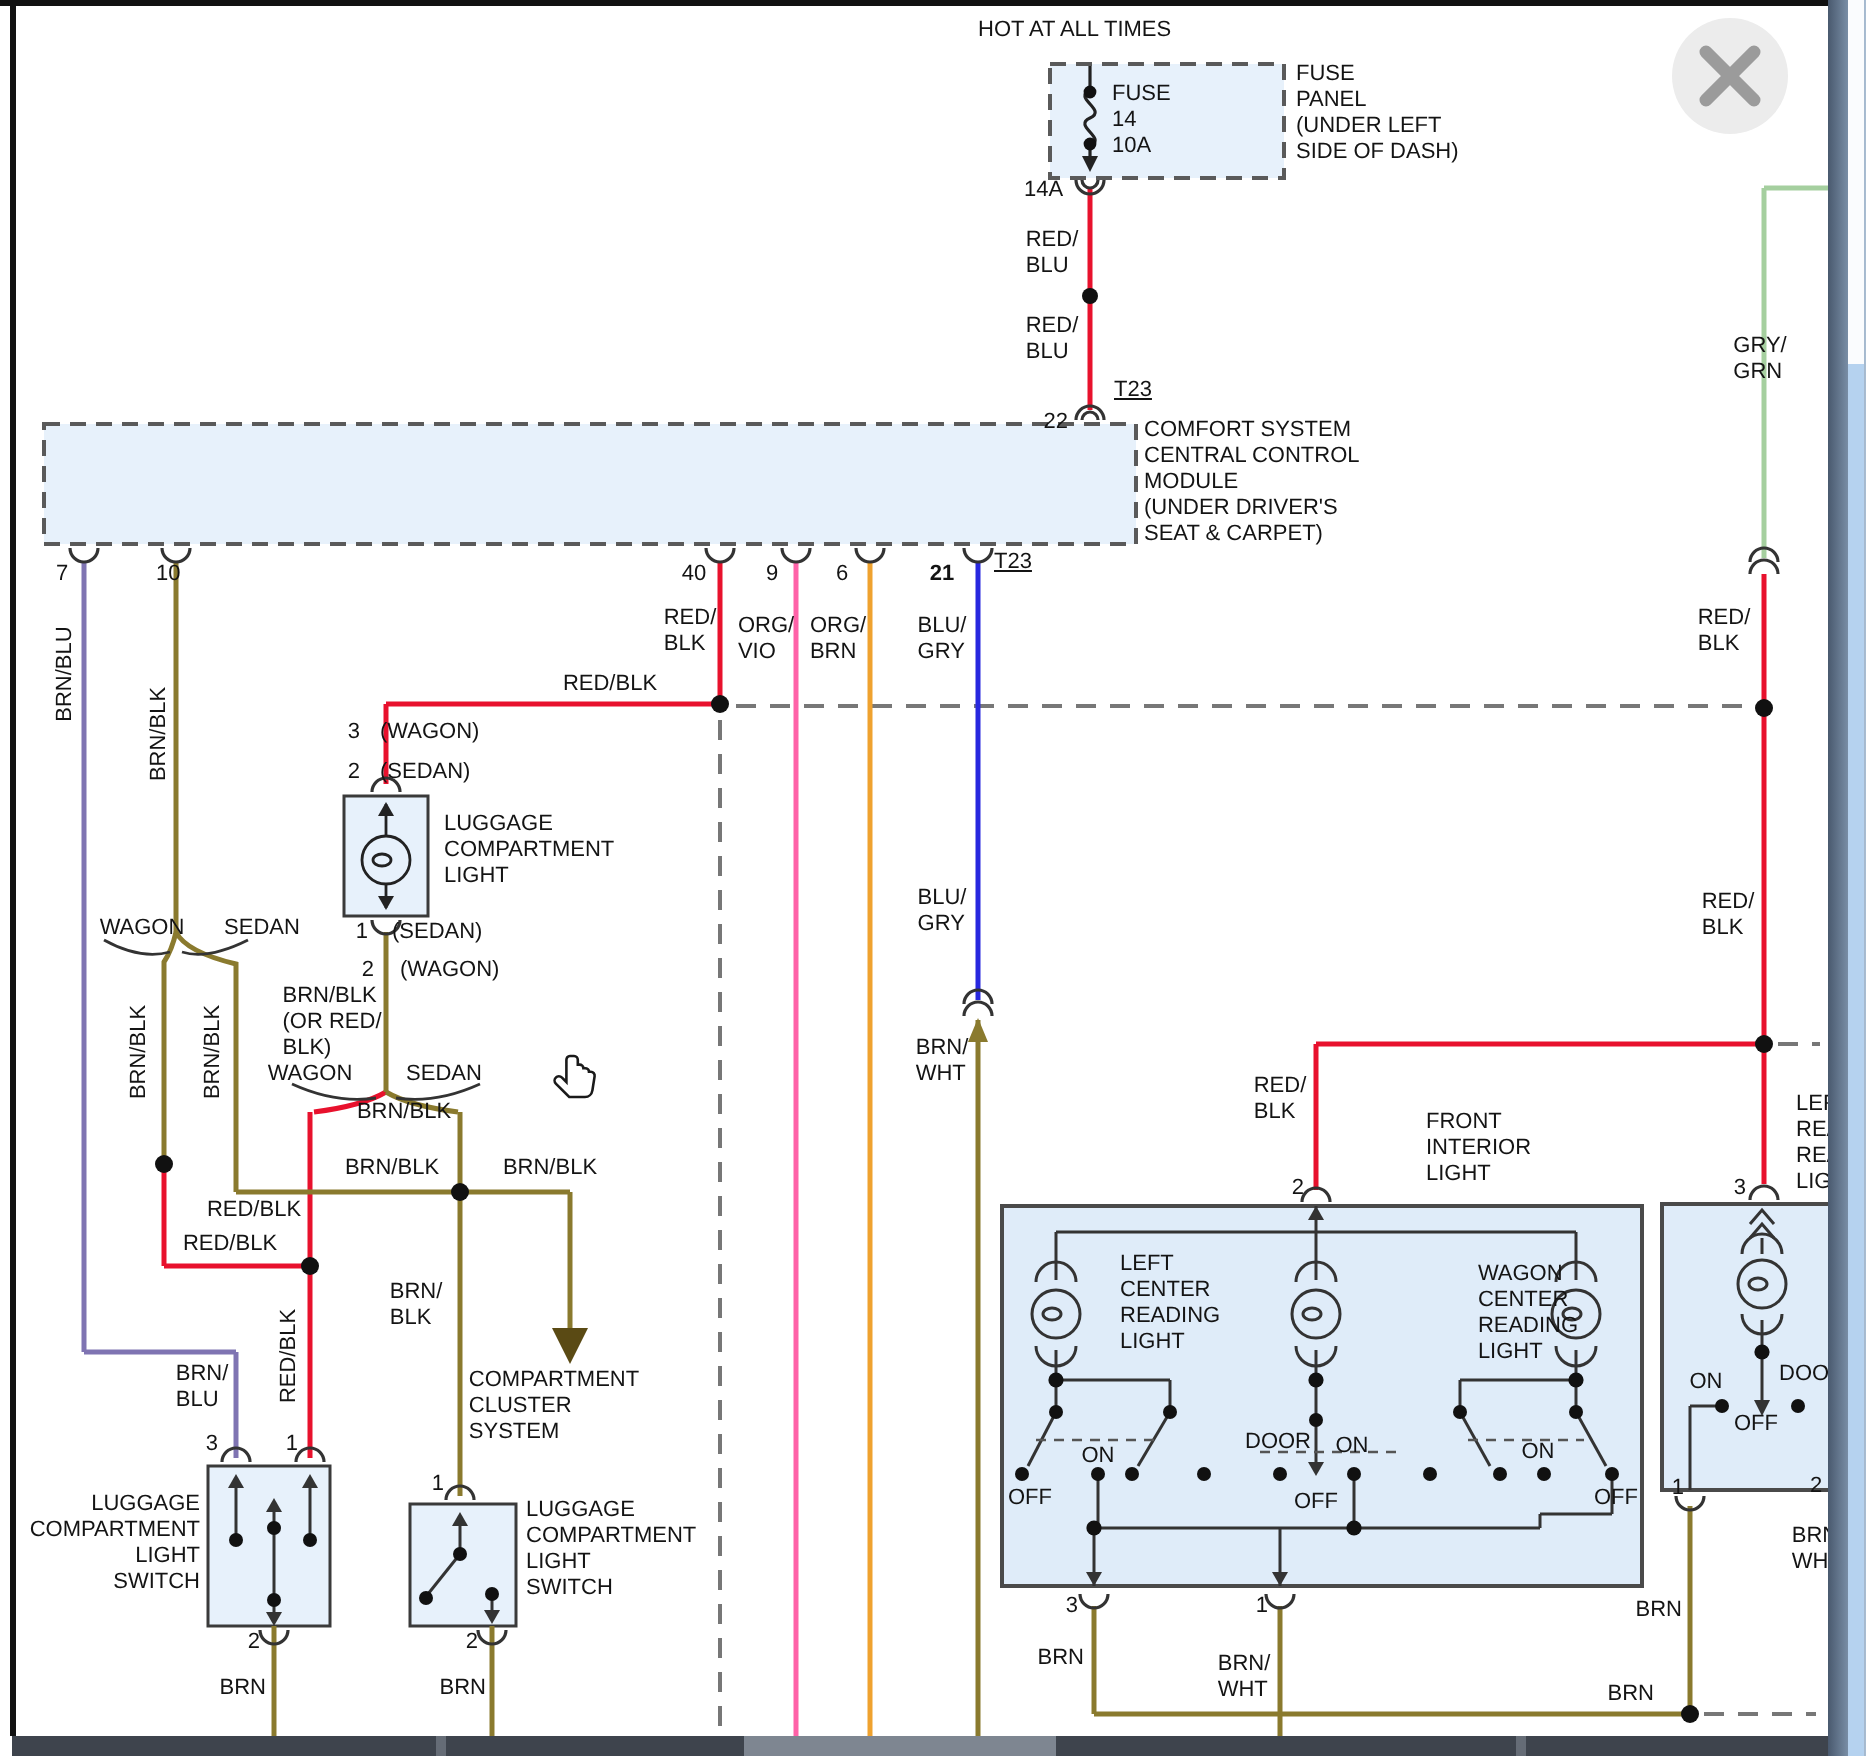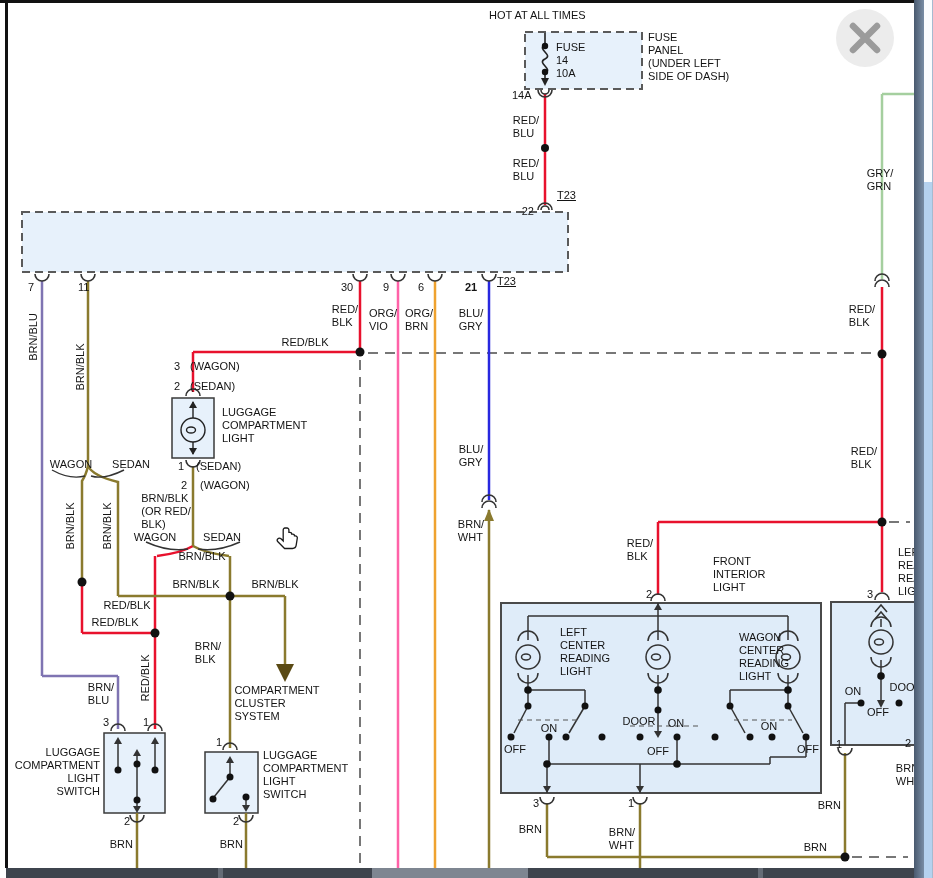--- a/index.html
+++ b/index.html
@@ -304,23 +304,28 @@
 PANEL
 (UNDER LEFT
 SIDE OF DASH)</div>
       <div class="lbl" style="left: 512px; top: 89px;">14A</div>
       <div class="lbl ctr" style="left: 526px; top: 114px;">RED/
 BLU</div>
       <div class="lbl ctr" style="left: 526px; top: 157px;">RED/
 BLU</div>
       <div class="lbl rgt" style="left: 534px; top: 205px;">22</div>
       <div class="lbl und" style="left: 557px; top: 189px;">T23</div>
+      <div class="lbl" style="left: 572px; top: 209px;">COMFORT SYSTEM
+CENTRAL CONTROL
+MODULE
+(UNDER DRIVER'S
+SEAT &amp; CARPET)</div>
       <div class="lbl" style="left: 28px; top: 281px;">7</div>
-      <div class="lbl" style="left: 78px; top: 281px;">11</div>
-      <div class="lbl ctr" style="left: 347px; top: 281px;">30</div>
+      <div class="lbl" style="left: 78px; top: 281px;">10</div>
+      <div class="lbl ctr" style="left: 347px; top: 281px;">40</div>
       <div class="lbl ctr" style="left: 386px; top: 281px;">9</div>
       <div class="lbl ctr" style="left: 421px; top: 281px;">6</div>
       <div class="lbl ctr" style="left: 471px; top: 281px; font-weight: bold;">21</div>
       <div class="lbl und" style="left: 497px; top: 275px;">T23</div>
       <div class="lbl rot" style="left: 33px; top: 337px;">BRN/BLU</div>
       <div class="lbl rot" style="left: 80px; top: 367px;">BRN/BLK</div>
       <div class="lbl ctr" style="left: 345px; top: 303px;">RED/
 BLK</div>
       <div class="lbl ctr" style="left: 383px; top: 307px;">ORG/
 VIO</div>

